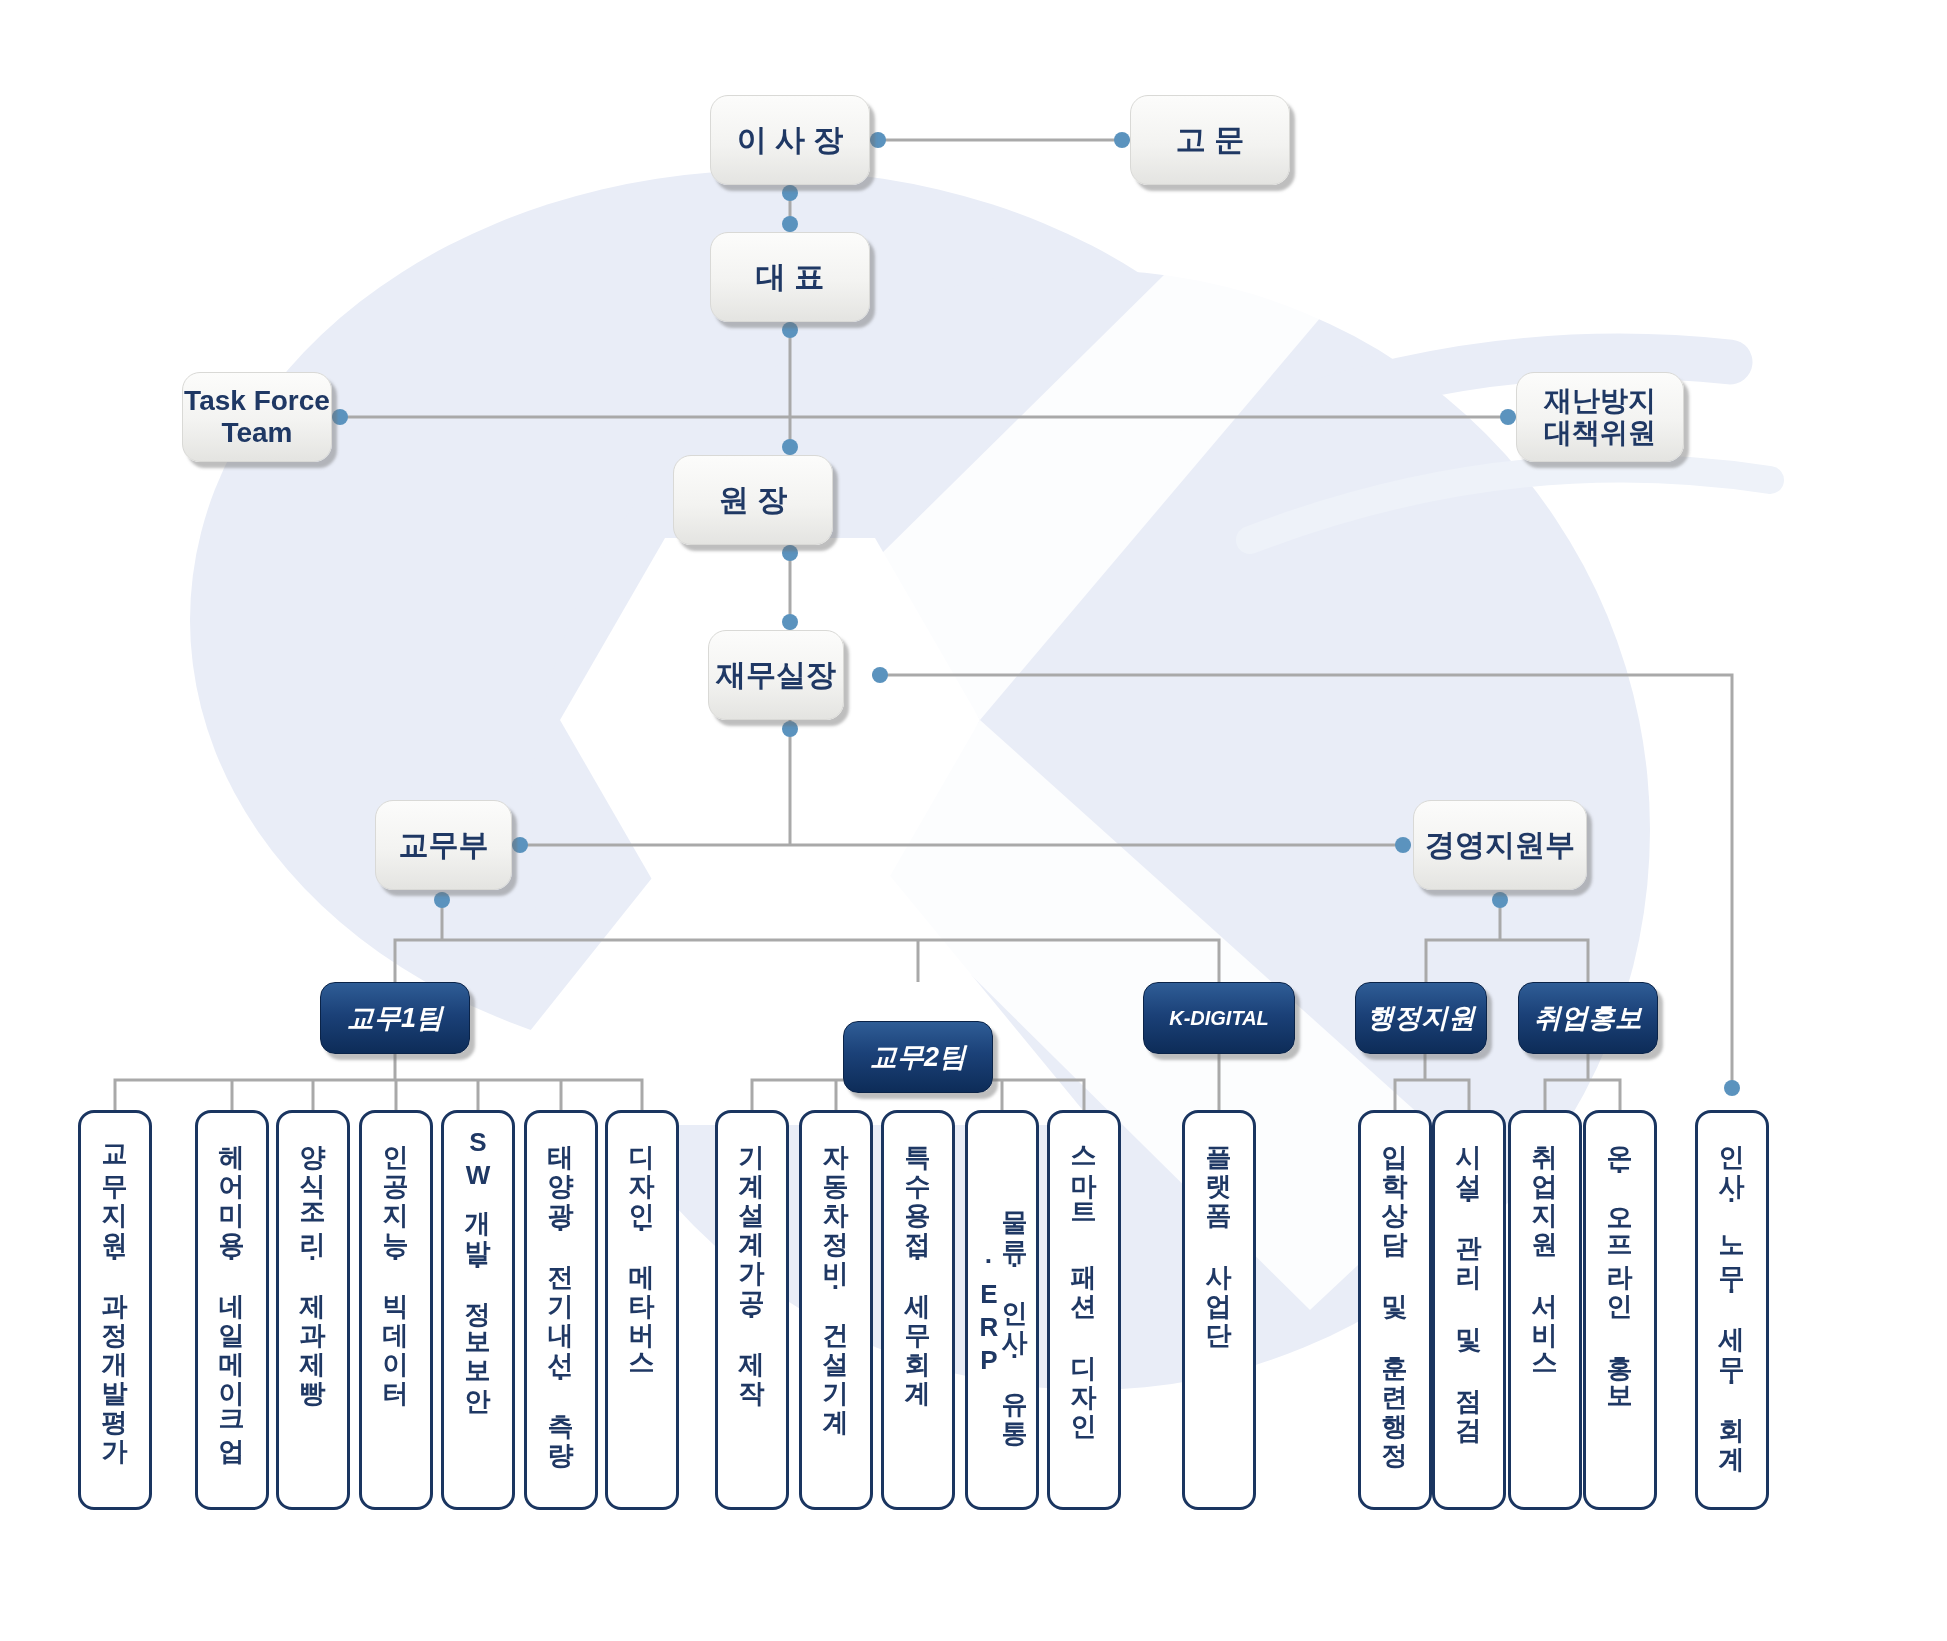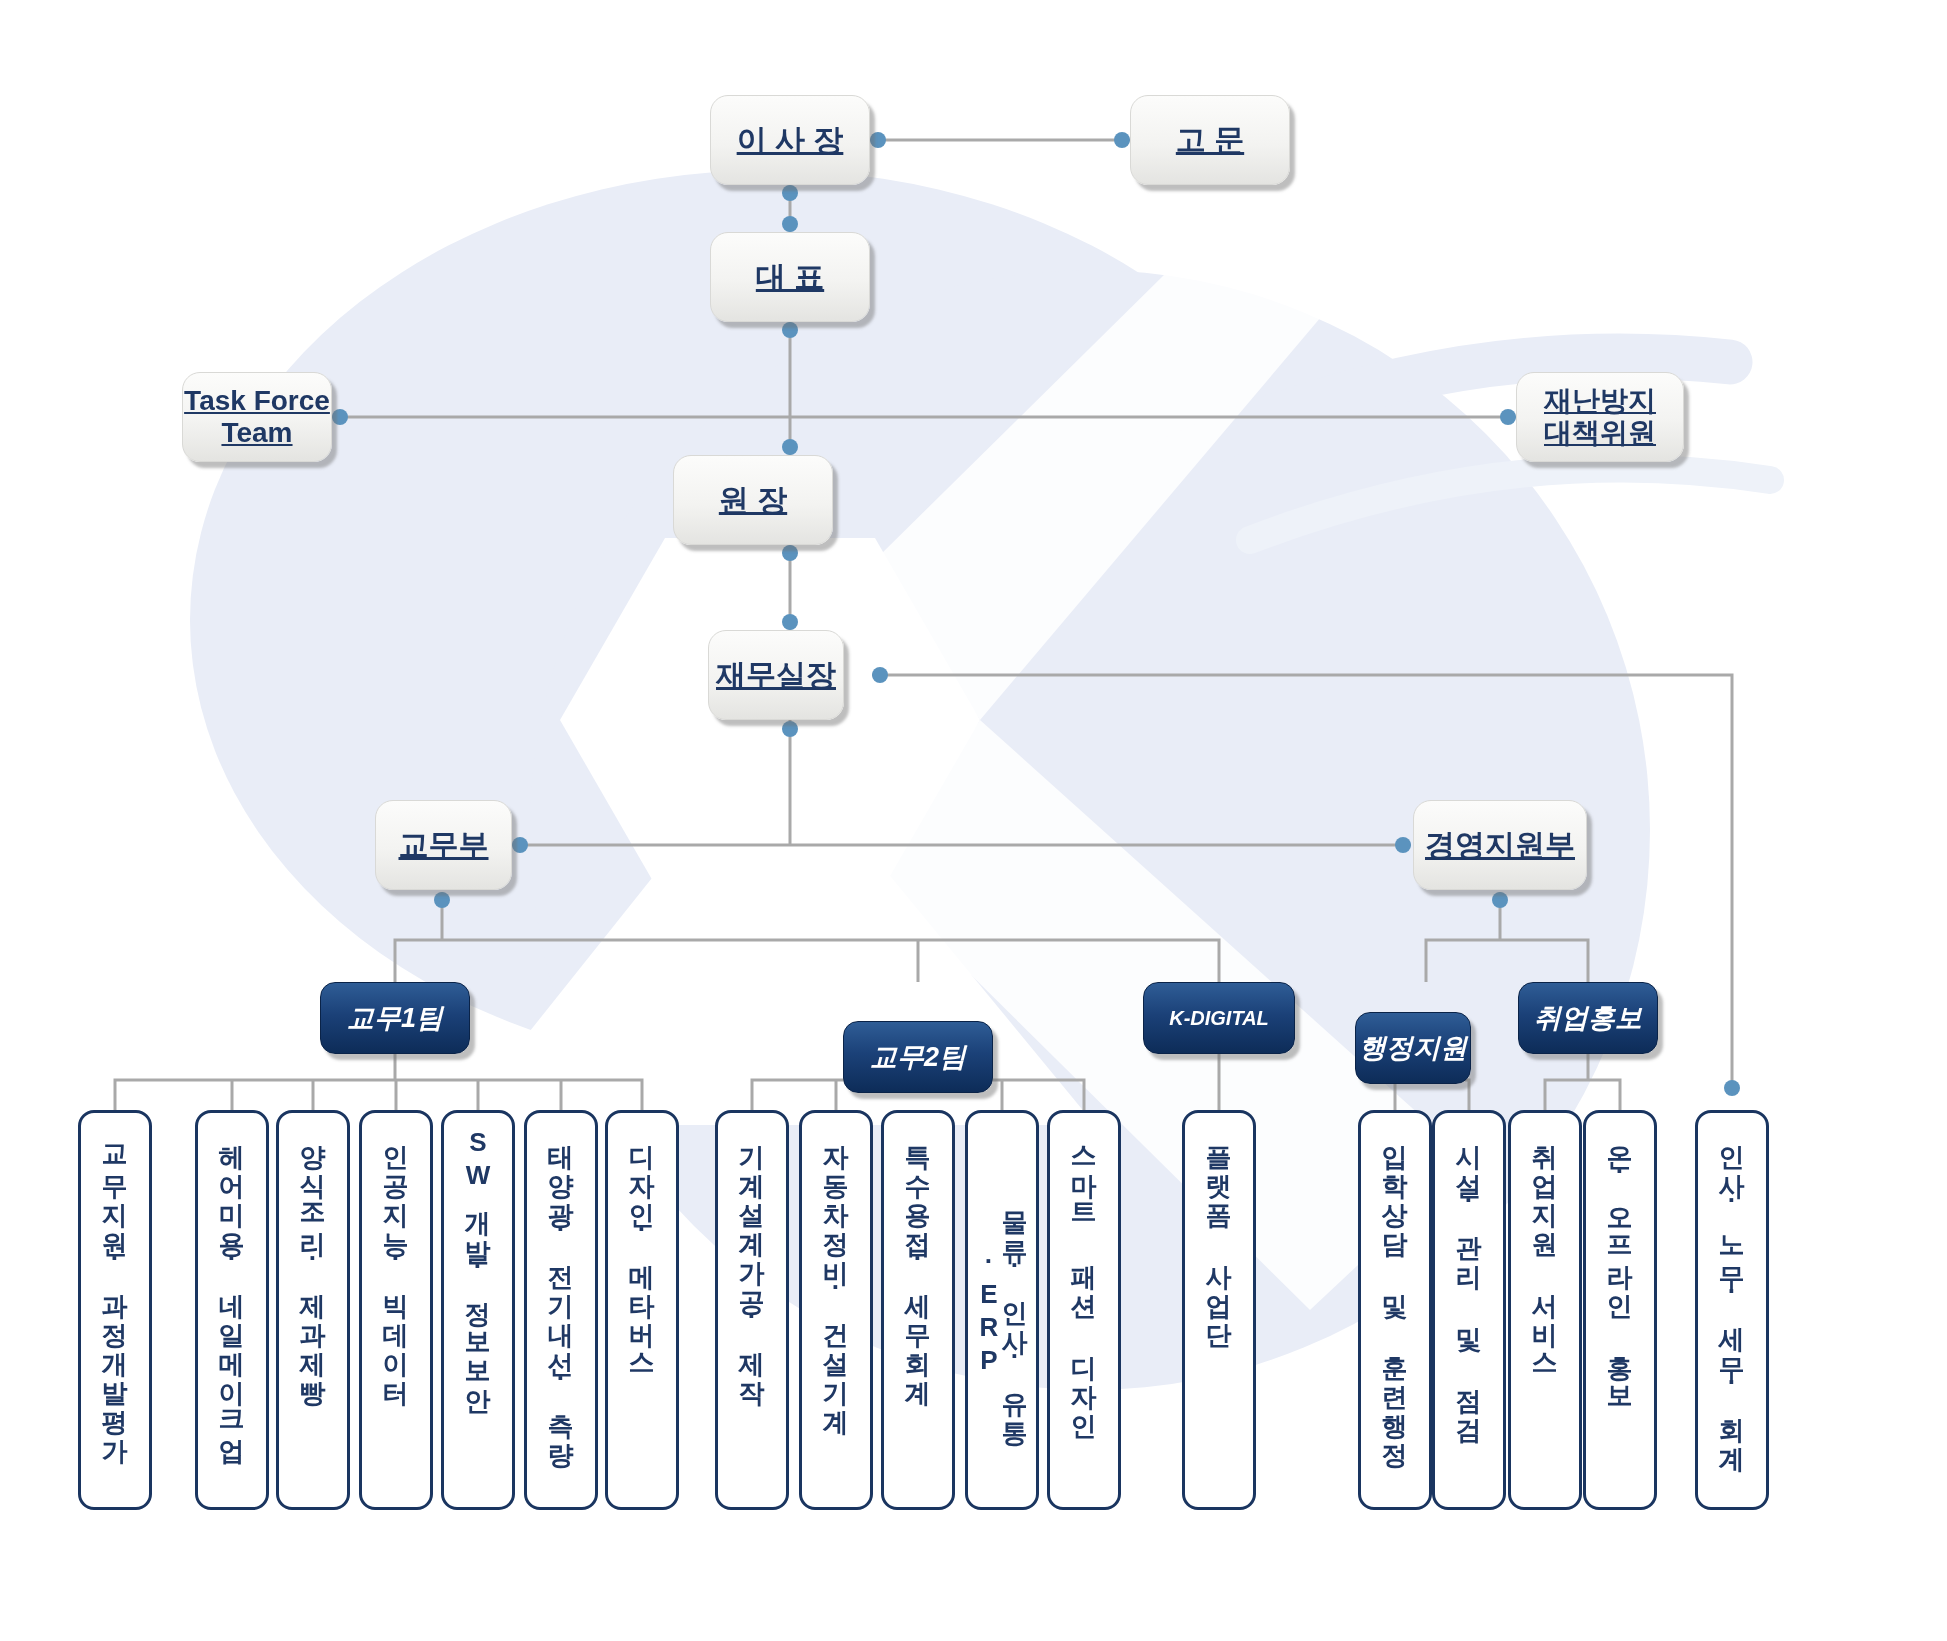--- a/index.html
+++ b/index.html
@@ -6,21 +6,21 @@
   body{font-family:"Liberation Sans","DejaVu Sans",sans-serif;}
   #stage{position:relative;width:1947px;height:1641px;background:#ffffff;overflow:hidden;}
   #watermark{position:absolute;left:0;top:0;z-index:0;}
   #wires{position:absolute;left:0;top:0;z-index:1;}
   .node,.team,.col{position:absolute;box-sizing:border-box;z-index:2;display:flex;align-items:center;justify-content:center;text-align:center;}
   .node{
     width:160px;height:90px;border-radius:18px;
     background:linear-gradient(180deg,#fcfcfb 0%,#f3f3f1 55%,#e4e4e1 100%);
     border:1px solid #d9d9d6;
     box-shadow:5px 6px 3px rgba(110,110,110,.45);
-    color:#1f3864;font-weight:bold;font-size:30px;line-height:1.15;text-decoration:underline;
+    color:#1f3864;font-weight:bold;font-size:30px;line-height:1.15;
   }
   .node.small{font-size:28px;}
   .team{
     width:150px;height:72px;border-radius:15px;
     background:linear-gradient(180deg,#2f5d96 0%,#1b4178 45%,#0d2c58 100%);
     border:1px solid #0a2348;
     box-shadow:5px 6px 3px rgba(110,110,110,.45);
     color:#ffffff;font-weight:bold;font-size:27px;font-style:italic;
   }
   .col{
@@ -143,21 +143,21 @@
 
   <div class="team" style="left:320px;top:982px">
     <span>교무1팀</span>
   </div>
   <div class="team" style="left:843px;top:1021px">
     <span>교무2팀</span>
   </div>
   <div class="team" style="left:1143px;top:982px;width:152px;font-size:20px">
     <span>K-DIGITAL</span>
   </div>
-  <div class="team" style="left:1355px;top:1012px;width:116px">
+  <div class="team" style="left:1355px;top:982px;width:132px">
     <span>행정지원</span>
   </div>
   <div class="team" style="left:1518px;top:982px;width:140px">
     <span>취업홍보</span>
   </div>
 
   <div class="col" style="left:78px">
       <div class="vtext">교무지원·과정개발평가</div>
     </div>
   <div class="col" style="left:195px">

